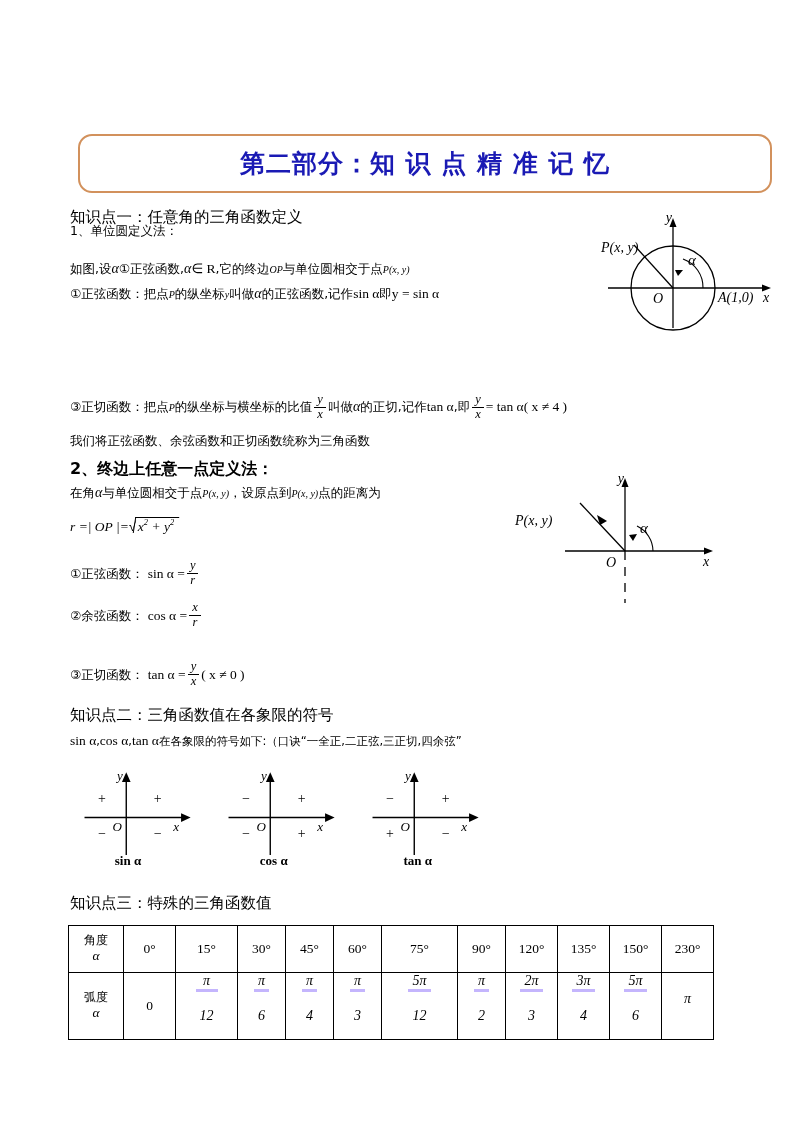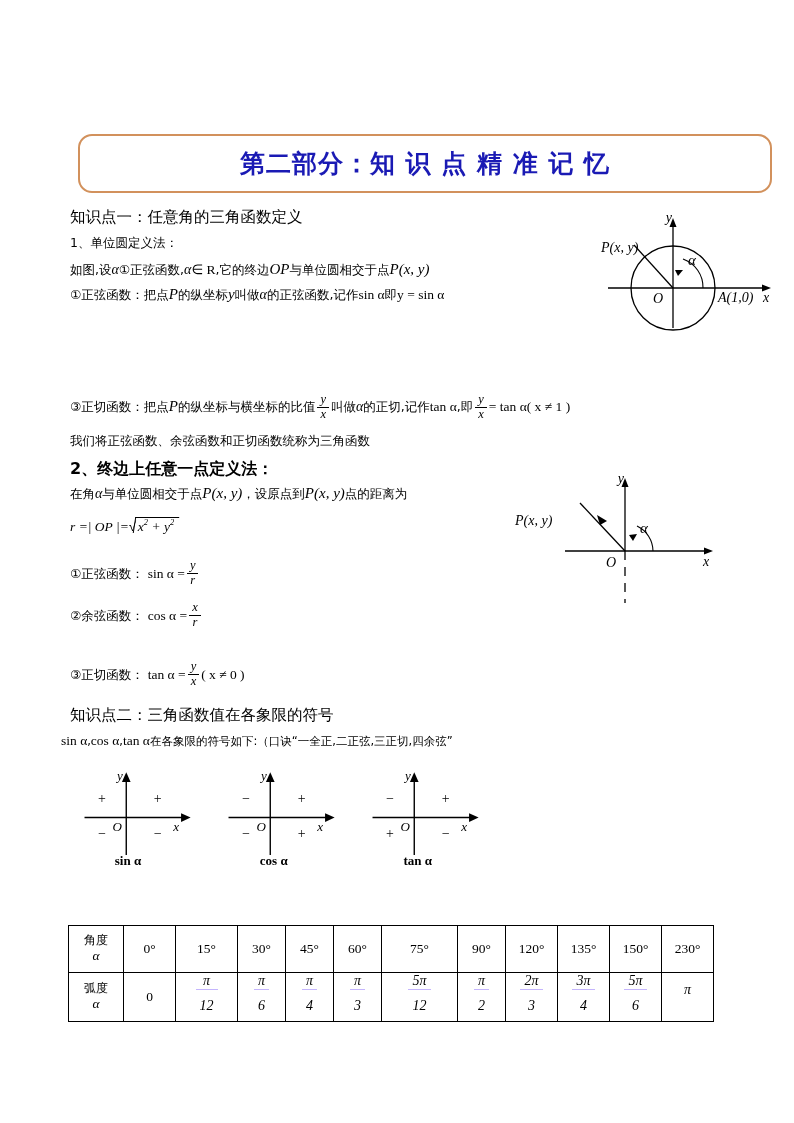--- a/index.html
+++ b/index.html
@@ -69,21 +69,21 @@
   }
   .txt.small {
     font-size: 11.5px;
   }
   .bld {
     font-weight: bold;
   }
   .mi {
     font-family: "Liberation Serif", serif;
     font-style: italic;
-    font-size: 15px;
+    font-size: 10px;
   }
   .mu {
     font-family: "Liberation Serif", serif;
     font-style: normal;
     font-size: 13.5px;
   }
   .gk {
     font-family: "Liberation Serif", serif;
     font-style: italic;
     font-size: 14px;
@@ -175,56 +175,56 @@
   }
   .pifrac {
     display: inline-block;
     text-align: center;
     line-height: 1.12;
     font-family: "Liberation Serif", serif;
     font-style: italic;
     font-size: 14px;
   }
   .pifrac .n { display: block; padding: 0 4px; }
-  .pifrac .d { display: block; border-top: 1px solid #c4b5fd; padding: 8px 4px; }
+  .pifrac .d { display: block; border-top: 3px solid #c4b5fd; padding: 16px 4px; }
   .pitop {
     display: block;
     font-family: "Liberation Serif", serif;
     font-style: italic;
     font-size: 14px;
     margin-top: -14px;
   }
   .zero { font-family: "Liberation Serif", serif; font-size: 13.5px; }
 </style>
 </head>
 <body>
 
 <div class="page">
 
   <div class="banner">
     <div class="banner-title">第二部分：知 识 点 精 准 记 忆</div>
   </div>
 
   <div class="kp-head" style="left:70px; top:172px;">知识点一：任意角的三角函数定义</div>
 
-  <div class="txt" style="left:70px; top:202px;">
+  <div class="txt" style="left:70px; top:190px;">
     <span>1、单位圆定义法：</span>
   </div>
 
   <div class="txt" style="left:70px; top:227px;">
     <span>如图,设</span><span class="gk">α</span><span>①正弦函数,</span><span class="gk">α</span><span class="mu">∈ R</span>,<span>它的终边</span><span class="mi">OP</span><span>与单位圆相交于点</span><span class="mi">P(x, y)</span>
   </div>
 
   <div class="txt" style="left:70px; top:252px;">
     <span>①正弦函数：把点</span><span class="mi">P</span><span>的纵坐标</span><span class="mi">y</span><span>叫做</span><span class="gk">α</span><span>的正弦函数,记作</span><span class="op">sin α</span><span>即</span><span class="op">y = sin α</span>
   </div>
 
 
   <div class="txt" style="left:70px; top:358px;">
-    <span>③正切函数：把点</span><span class="mi">P</span><span>的纵坐标与横坐标的比值</span><span class="frac"><span class="num">y</span><span class="den">x</span></span><span>叫做</span><span class="gk">α</span><span>的正切,记作</span><span class="op">tan α</span><span>,即</span><span class="frac"><span class="num">y</span><span class="den">x</span></span><span class="op">= tan α( x ≠ 1 )</span>
+    <span>③正切函数：把点</span><span class="mi">P</span><span>的纵坐标与横坐标的比值</span><span class="frac"><span class="num">y</span><span class="den">x</span></span><span>叫做</span><span class="gk">α</span><span>的正切,记作</span><span class="op">tan α</span><span>,即</span><span class="frac"><span class="num">y</span><span class="den">x</span></span><span class="op">= tan α( x ≠ 4 )</span>
   </div>
 
   <div class="txt" style="left:70px; top:400px;">我们将正弦函数、余弦函数和正切函数统称为三角函数</div>
 
   <div class="txt bld" style="left:70px; top:426px; font-size:16px;">2、终边上任意一点定义法：</div>
 
   <div class="txt" style="left:70px; top:451px;">
     <span>在角</span><span class="gk">α</span><span>与单位圆相交于点</span><span class="mi">P(x, y)</span><span>，设原点到</span><span class="mi">P(x, y)</span><span>点的距离为</span>
   </div>
 
@@ -283,21 +283,21 @@
 
     <text x="139" y="20" font-family="Liberation Serif, serif" font-style="italic" font-size="14" text-anchor="end">y</text>
     <text x="218" y="103" font-family="Liberation Serif, serif" font-style="italic" font-size="14">x</text>
     <text x="131" y="104" font-family="Liberation Serif, serif" font-style="italic" font-size="14" text-anchor="end">O</text>
     <text x="30" y="62" font-family="Liberation Serif, serif" font-style="italic" font-size="14">P(x, y)</text>
     <text x="155" y="70" font-family="Liberation Serif, serif" font-style="italic" font-size="15">α</text>
   </svg>
 
   <div class="kp-head" style="left:70px; top:670px;">知识点二：三角函数值在各象限的符号</div>
 
-  <div class="txt small" style="left:61px; top:699px;">
+  <div class="txt small" style="left:70px; top:699px;">
     <span class="op">sin α</span>,<span class="op">cos α</span>,<span class="op">tan α</span><span>在各象限的符号如下:（口诀“一全正,二正弦,三正切,四余弦”</span>
   </div>
 
   <svg class="signdiag" style="left:78px; top:733px;" width="150" height="115" viewBox="0 0 150 115">
     <line x1="2" y1="57" x2="118" y2="57" stroke="#000" stroke-width="1.6"></line>
     <polygon points="124,57 113,52 113,62" fill="#000"></polygon>
     <line x1="50" y1="100" x2="50" y2="14" stroke="#000" stroke-width="1.6"></line>
     <polygon points="50,5 45,16 55,16" fill="#000"></polygon>
     <text x="46" y="14" font-family="Liberation Serif, serif" font-style="italic" font-size="15" text-anchor="end">y</text>
     <text x="104" y="72" font-family="Liberation Serif, serif" font-style="italic" font-size="15">x</text>
@@ -332,20 +332,21 @@
     <text x="46" y="14" font-family="Liberation Serif, serif" font-style="italic" font-size="15" text-anchor="end">y</text>
     <text x="104" y="72" font-family="Liberation Serif, serif" font-style="italic" font-size="15">x</text>
     <text x="45" y="73" font-family="Liberation Serif, serif" font-style="italic" font-size="15" text-anchor="end">O</text>
     <text x="22" y="40" font-family="Liberation Serif, serif" font-size="16" text-anchor="middle">−</text>
     <text x="86" y="40" font-family="Liberation Serif, serif" font-size="16" text-anchor="middle">+</text>
     <text x="22" y="80" font-family="Liberation Serif, serif" font-size="16" text-anchor="middle">+</text>
     <text x="86" y="80" font-family="Liberation Serif, serif" font-size="16" text-anchor="middle">−</text>
     <text x="54" y="112" font-family="Liberation Serif, serif" font-size="15" font-weight="bold" text-anchor="middle">tan α</text>
   </svg>
 
+  <div class="kp-head" style="left:70px; top:858px;">知识点三：特殊的三角函数值</div>
 
   <table class="tbl">
     <colgroup>
       <col style="width:55px">
         <col style="width:52px">
         <col style="width:62px">
         <col style="width:48px">
       <col style="width:48px">
         <col style="width:48px">
         <col style="width:76px">

